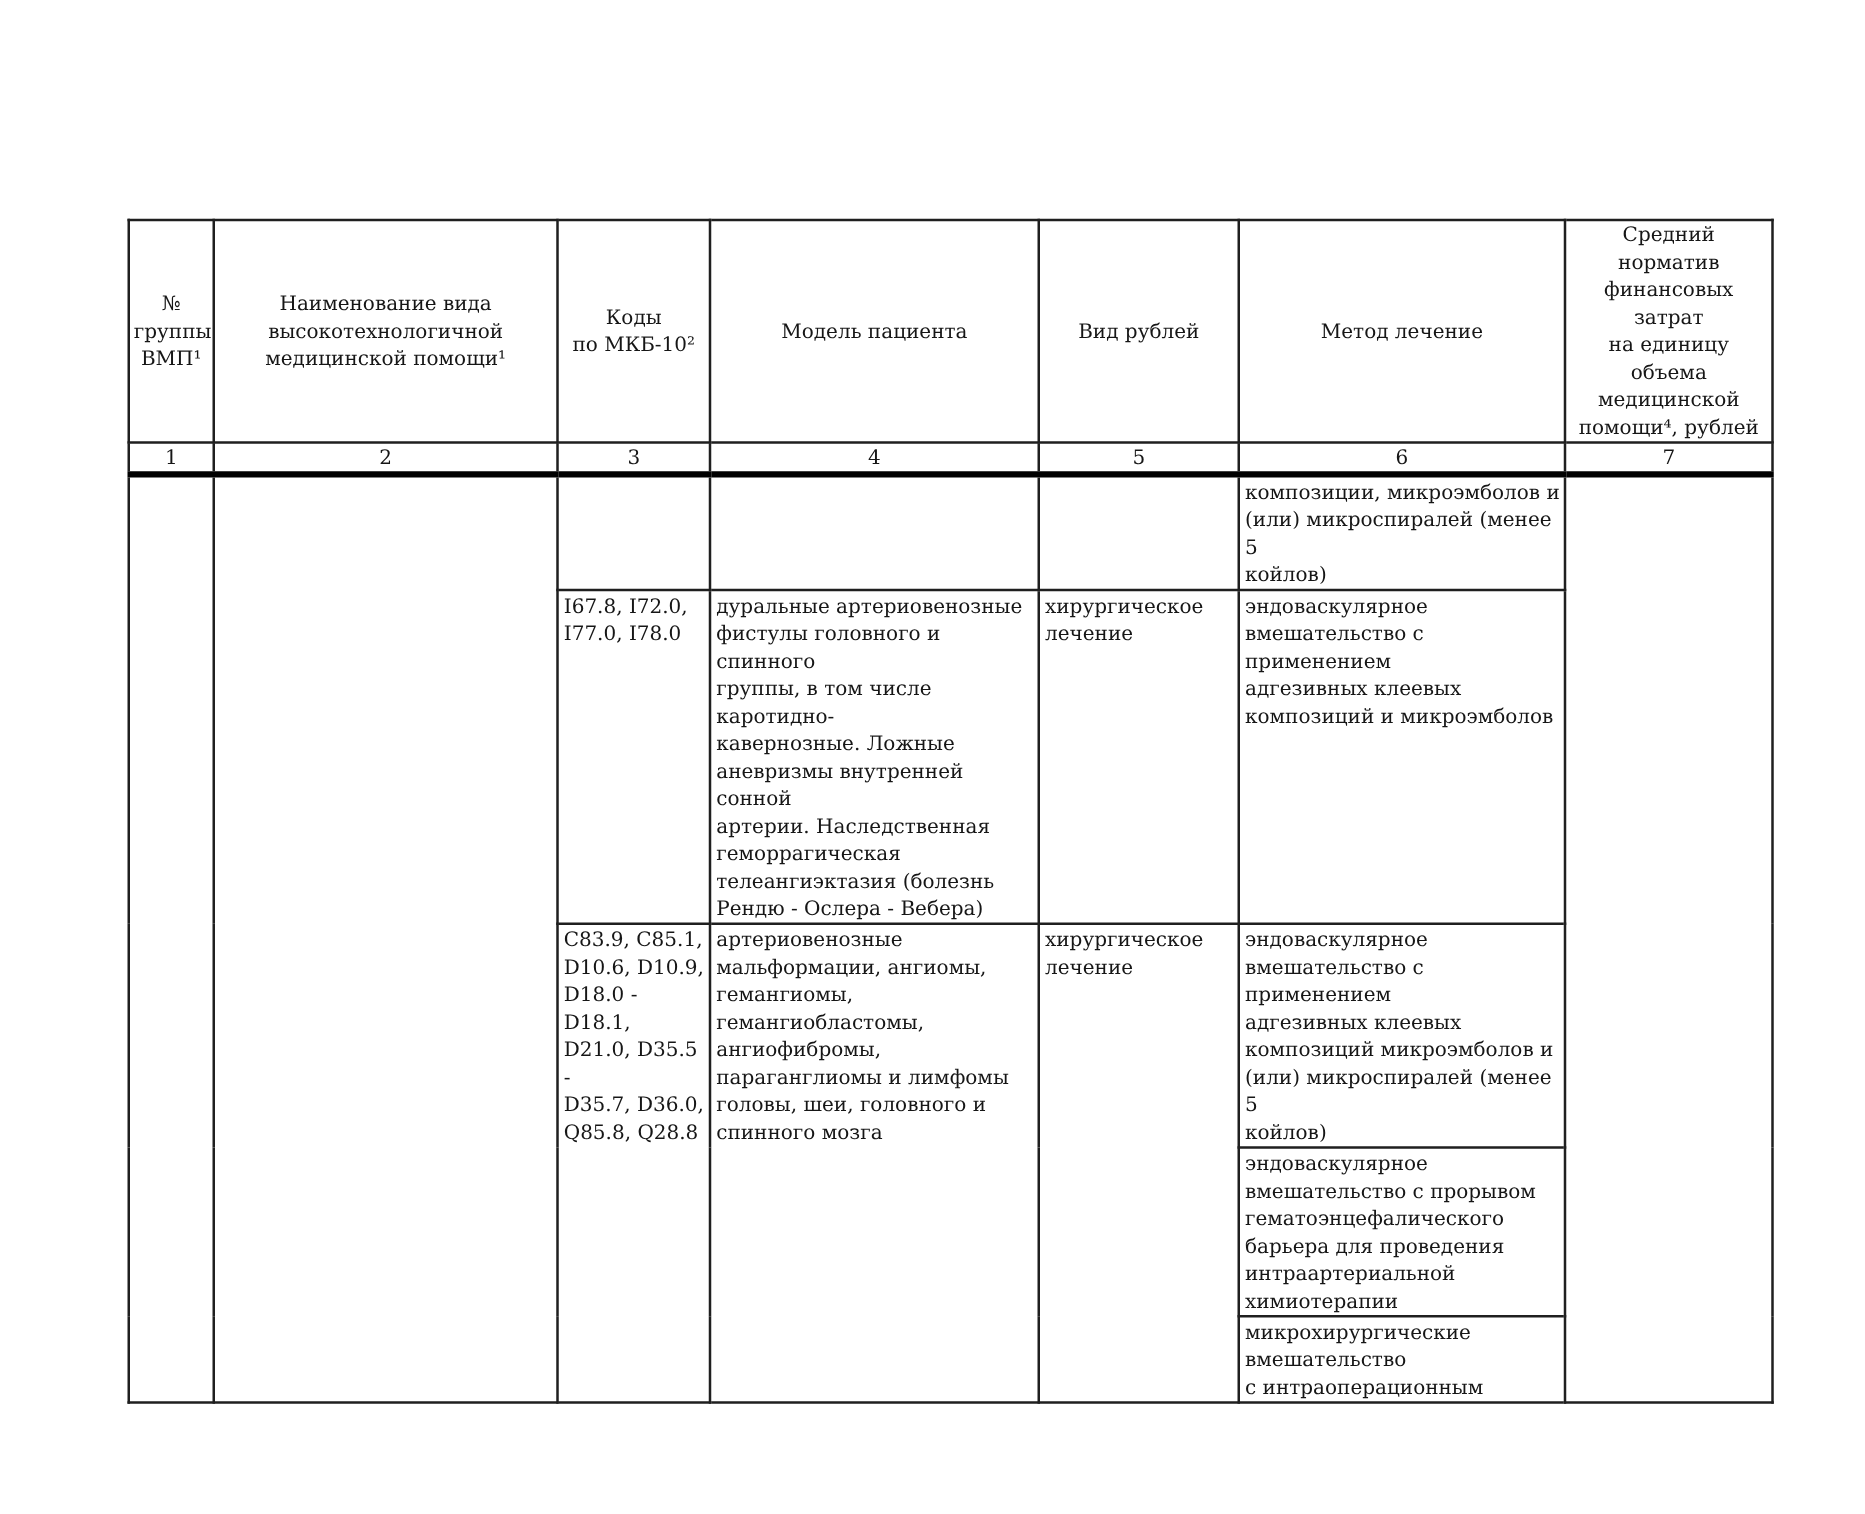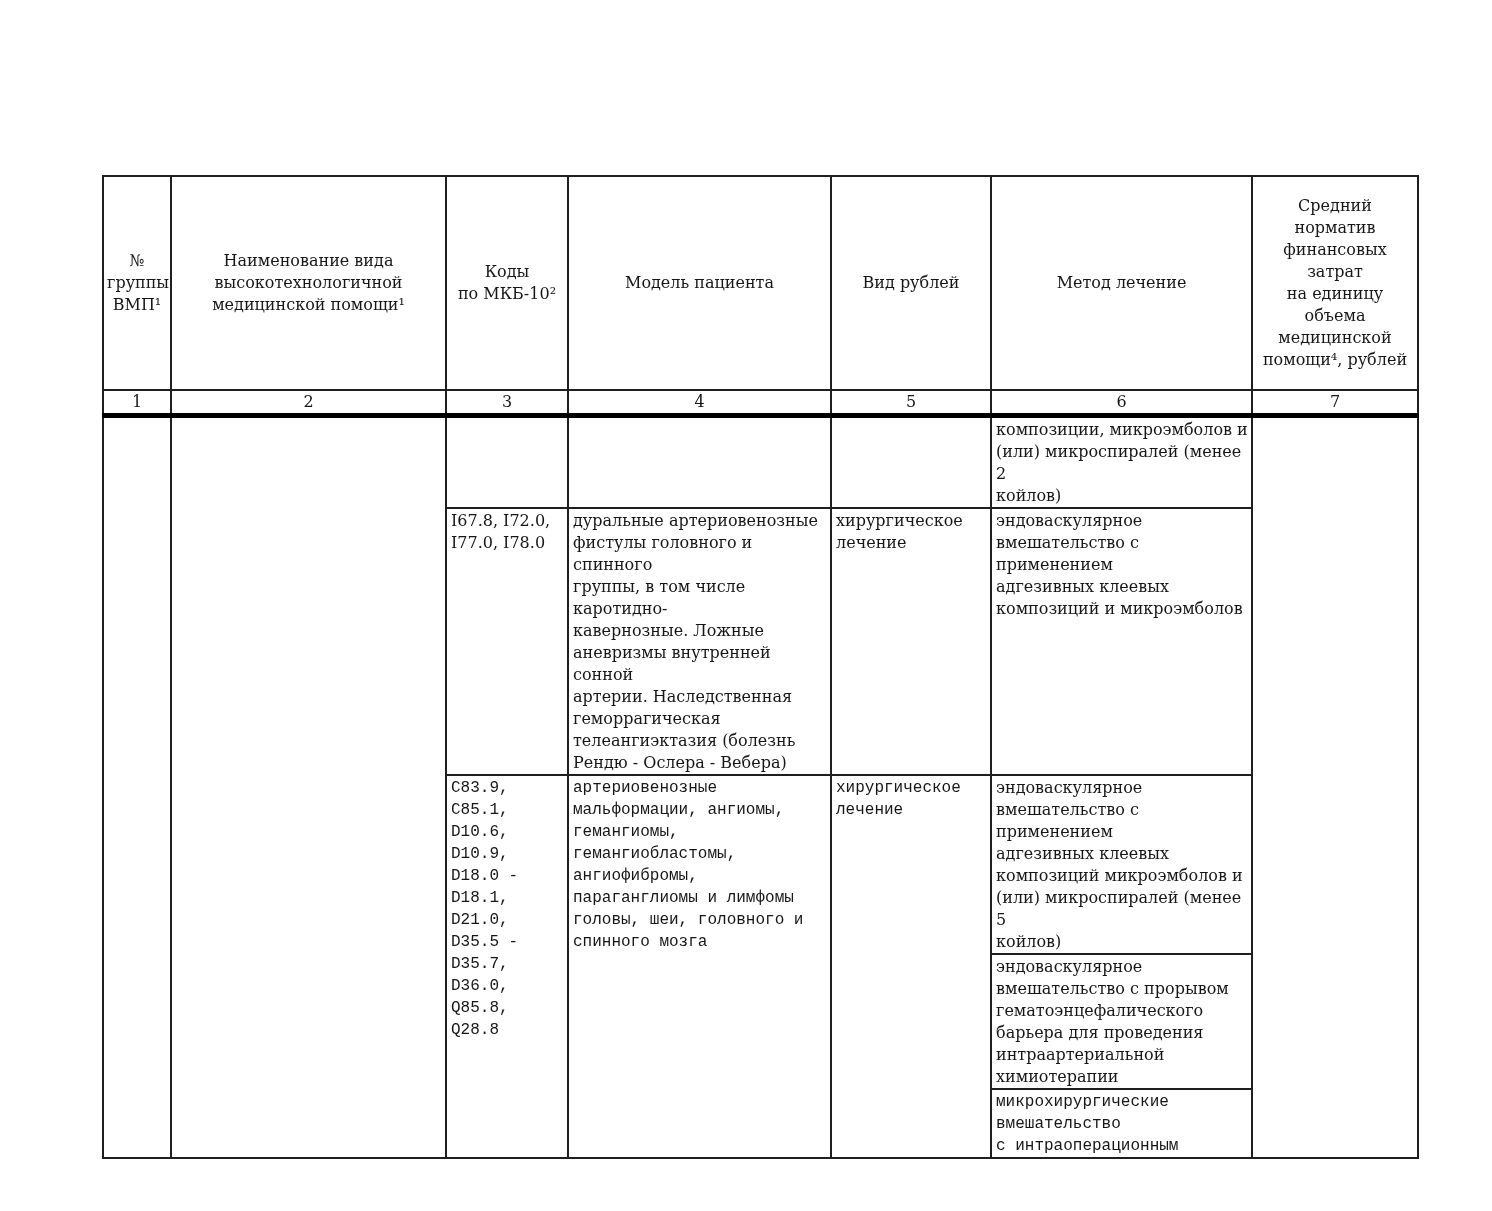--- a/index.html
+++ b/index.html
@@ -32,39 +32,39 @@
     border: 2px solid #1f1f1f;
     font-weight: normal;
     font-size: 16px;
     line-height: 22px;
     white-space: pre-line;
     box-sizing: border-box;
   }
   table.vmp th {
     text-align: center;
     vertical-align: middle;
-    padding: 18px 3px;
+    padding: 0 3px;
   }
   table.vmp td {
     vertical-align: top;
     text-align: left;
     padding: 1px 2px 0 4px;
   }
   tr.numbers td {
     text-align: center;
     vertical-align: middle;
     padding: 0;
     line-height: 20px;
     border-bottom: 5px solid #000000;
   }
   td.center { text-align: center; padding: 1px 2px 0 2px; }
   td.empty  { padding: 0; }
   
   td.cut-light { border-bottom: 2px solid #8a8a8a; }
-  td.cut-dark  { border-bottom: 3px solid #2a2a2a; font-family: Liberation Mono, monospace; }
+  td.cut-dark  { border-bottom: 3px solid #2a2a2a; }
 </style>
 </head>
 <body>
 
 <div class="page">
   <table class="vmp">
     <colgroup>
       <col style="width:68px">
       <col style="width:275px">
       <col style="width:122px">
@@ -101,21 +101,21 @@
         <td>6</td>
         <td>7</td>
       </tr>
       <tr style="height:66px">
         <td class="empty cut-light" rowspan="5"></td>
         <td class="empty cut-light" rowspan="5"></td>
         <td class="empty"></td>
         <td class="empty"></td>
         <td class="empty"></td>
         <td>композиции, микроэмболов и
-(или) микроспиралей (менее 2
+(или) микроспиралей (менее 5
 койлов)</td>
         <td class="empty cut-light" rowspan="5"></td>
       </tr>
       <tr style="height:200px">
         <td class="center">I67.8, I72.0,
 I77.0, I78.0</td>
         <td>дуральные артериовенозные
 фистулы головного и спинного
 группы, в том числе каротидно-
 кавернозные. Ложные

